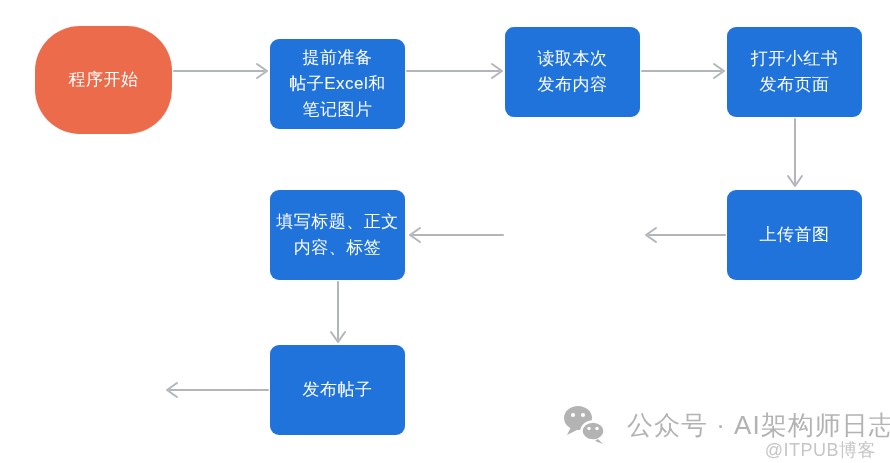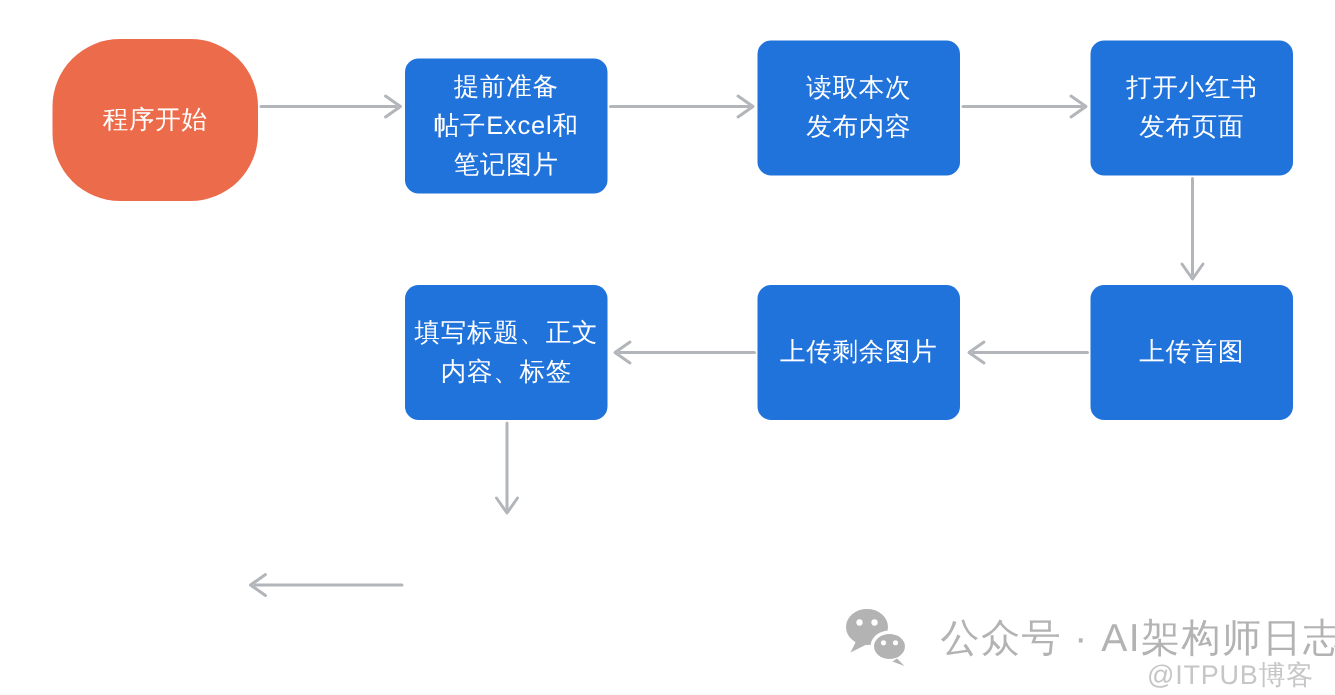--- a/index.html
+++ b/index.html
@@ -131,25 +131,25 @@
 
   <div class="node process" style="left:505px; top:27px;">读取本次
 发布内容</div>
 
   <div class="node process" style="left:727px; top:27px;">打开小红书
 发布页面</div>
 
   <div class="node process" style="left:270px; top:190px;">填写标题、正文
 内容、标签</div>
 
-  <div class="node process" style="left:505px; top:190px;">上传剩余图片</div>
 
   <div class="node process" style="left:727px; top:190px;">上传首图</div>
 
 
+  <div class="node process" style="left:270px; top:345px;">发布帖子</div>
 
   <div class="watermark">
     <span style="display:inline-flex;">
       <svg width="44" height="42" viewBox="0 0 44 42">
         <g fill="#b3b3b3">
           <ellipse cx="16" cy="14" rx="14" ry="12"></ellipse>
           <path d="M9,23 L5,31 L15,26 Z"></path>
         </g>
         <circle cx="11" cy="11" r="2.1" fill="#ffffff"></circle>
         <circle cx="21" cy="11" r="2.1" fill="#ffffff"></circle>

